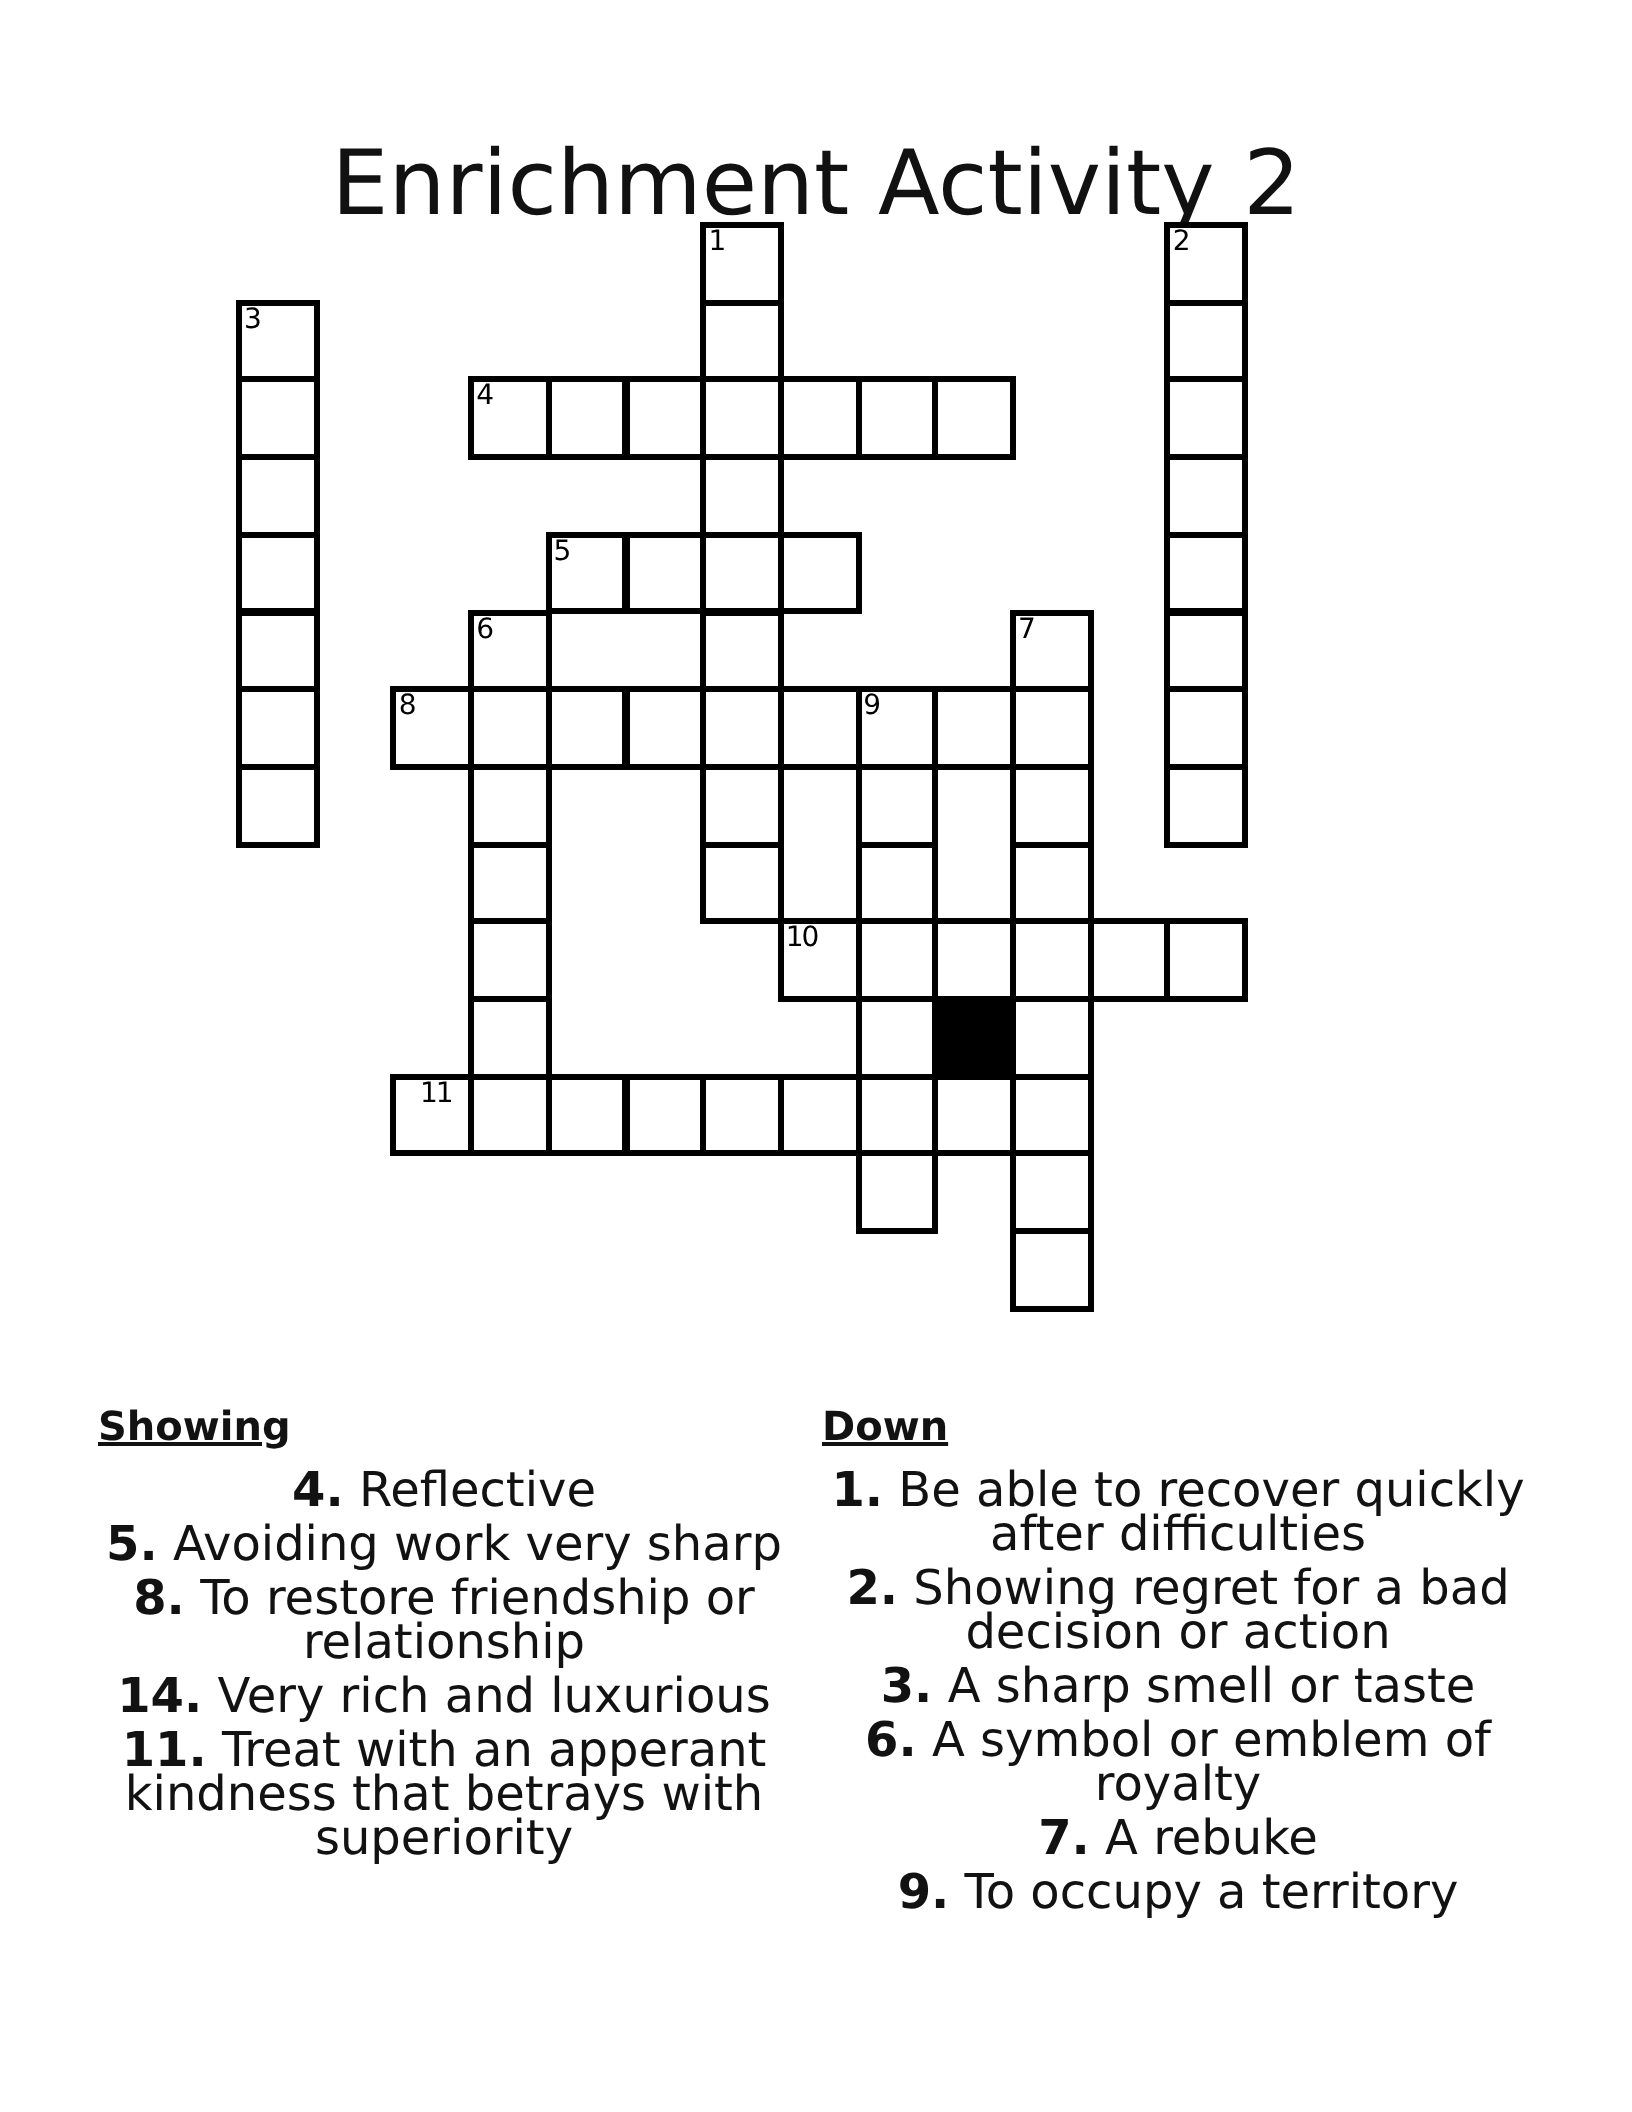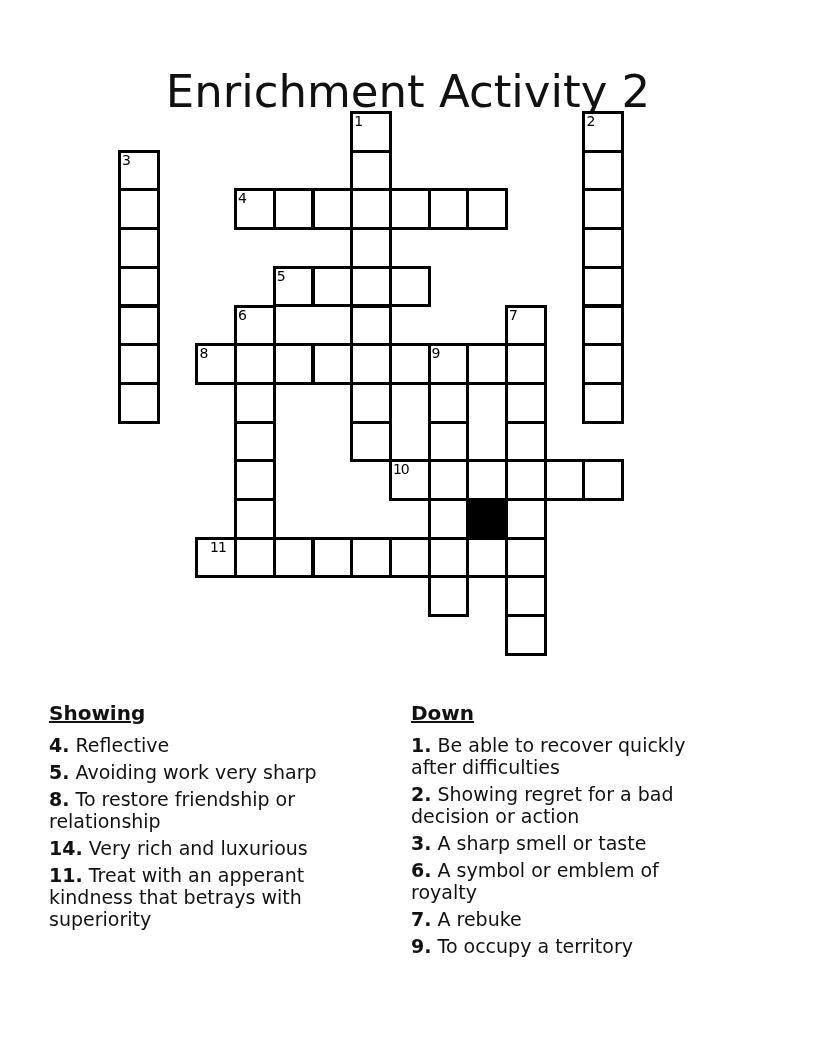--- a/index.html
+++ b/index.html
@@ -66,23 +66,24 @@
   .clue-heading {
     margin: 0 0 9px 0;
     font-size: 20px;
     line-height: 24px;
     font-weight: bold;
     text-decoration: underline;
     color: #121212;
   }
   .clue {
     margin: 0 0 5px 0;
-    font-size: 19px;
+    font-size: 24px;
     line-height: 22px;
     color: #121212;
+    text-align: center;
   }
   .clue .num { font-weight: bold; }
   .clue .txt { white-space: pre-line; }
 </style>
 </head>
 <body>
 
 <div class="page">
 
   <h1 class="title">Enrichment Activity 2</h1>

